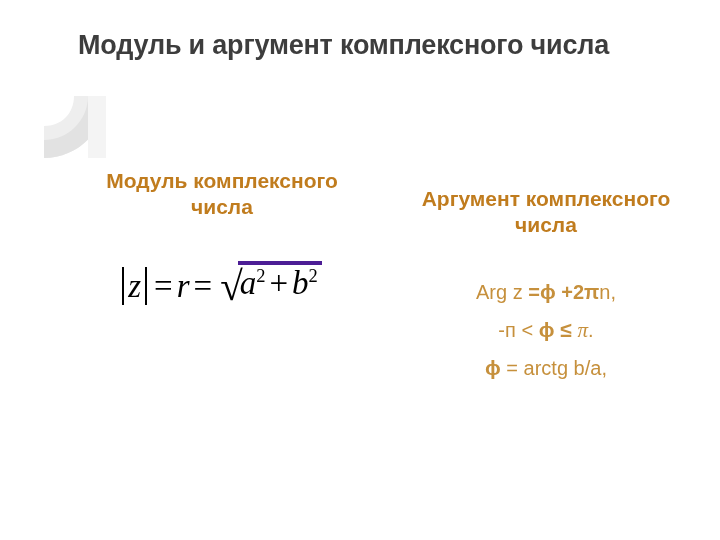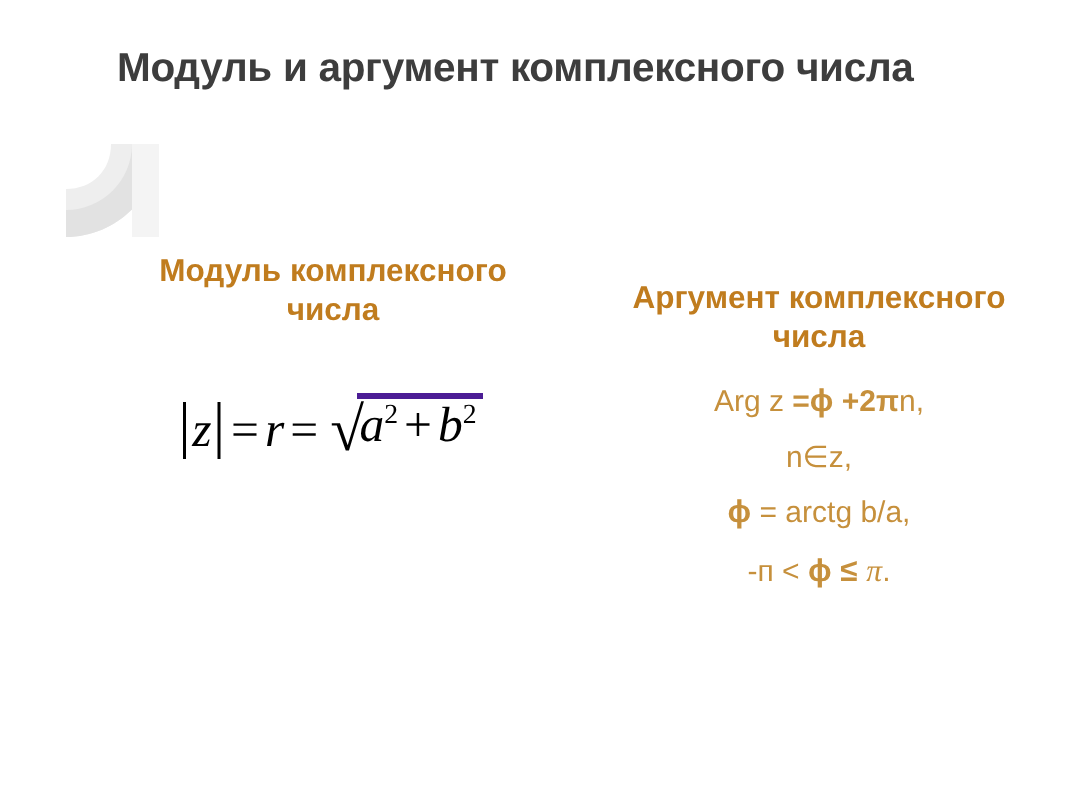--- a/index.html
+++ b/index.html
@@ -101,21 +101,21 @@
     top: -3px;
   }
   sup.exp {
     font-size: 0.56em;
     font-style: normal;
     vertical-align: super;
     line-height: 0;
   }
 
   
-  .eq-list { margin-top: 10px; }
+  .eq-list { margin-top: 34px; }
   .eq {
     font-size: 20px;
     color: #c6903c;
     line-height: 1.82;
     white-space: nowrap;
   }
   .eq .b   { font-weight: bold; }
   .eq .phi { font-weight: bold; font-size: 21px; }
   .eq .pi-serif {
     font-family: "Liberation Serif", "DejaVu Serif", serif;
@@ -146,22 +146,21 @@
     </div>
   </div>
 
   <div class="col col-right">
     <div class="col-heading">Аргумент комплексного числа</div>
 
     <div class="eq-list">
 
       <div class="eq"><span>Arg z </span><span class="b">=</span><span class="phi">ϕ</span><span class="b"> +</span><span class="b">2π</span><span>n,</span></div>
 
-      <div class="eq"><span>n</span><span>∈</span><span>z,</span></div>
+
+      <div class="eq"><span>-п</span><span> &lt; </span><span class="phi">ϕ</span><span class="le"> ≤ </span><span class="pi-serif">π</span><span>.</span></div>
 
       <div class="eq"><span class="phi">ϕ</span><span> = </span><span>arctg b/a,</span></div>
-
-      <div class="eq"><span>-п</span><span> &lt; </span><span class="phi">ϕ</span><span class="le"> ≤ </span><span class="pi-serif">π</span><span>.</span></div>
 
     </div>
   </div>
 
 </div>
 
 </body></html>

